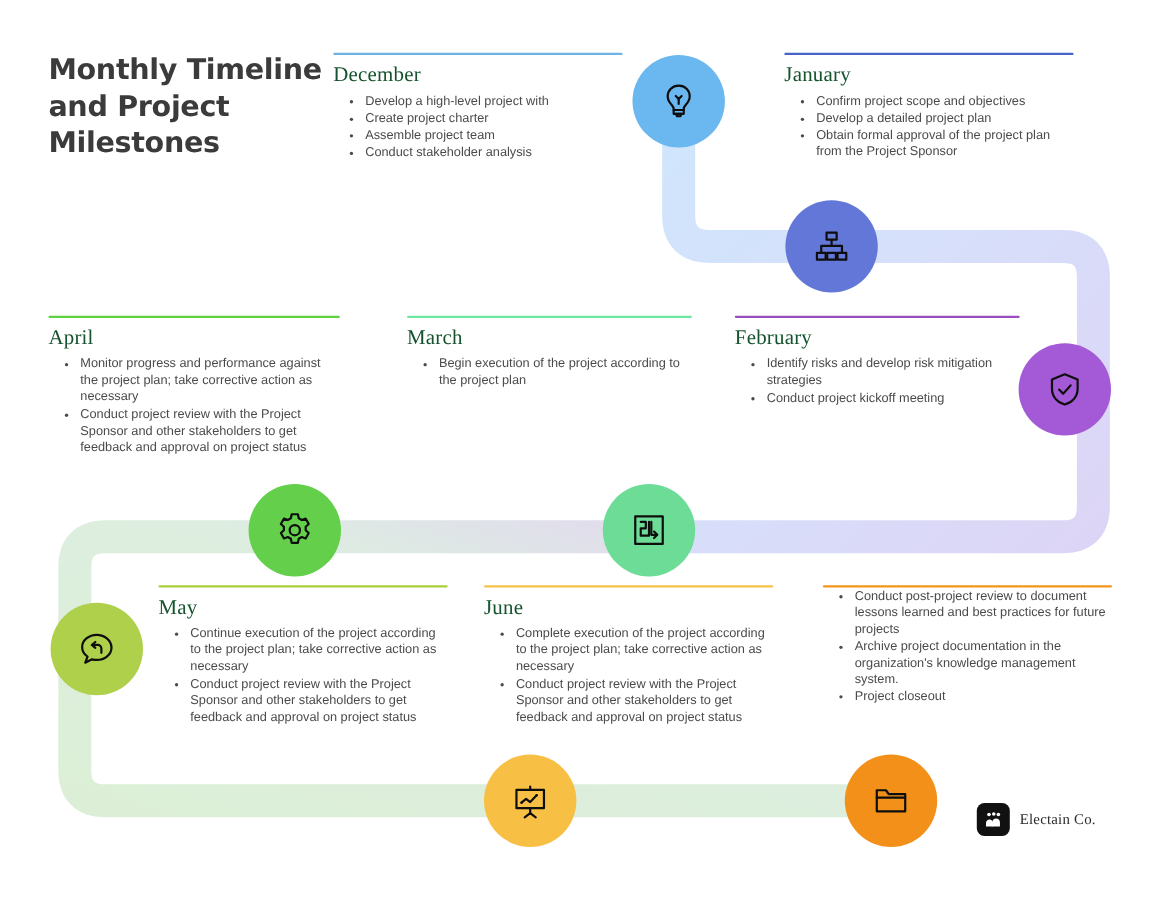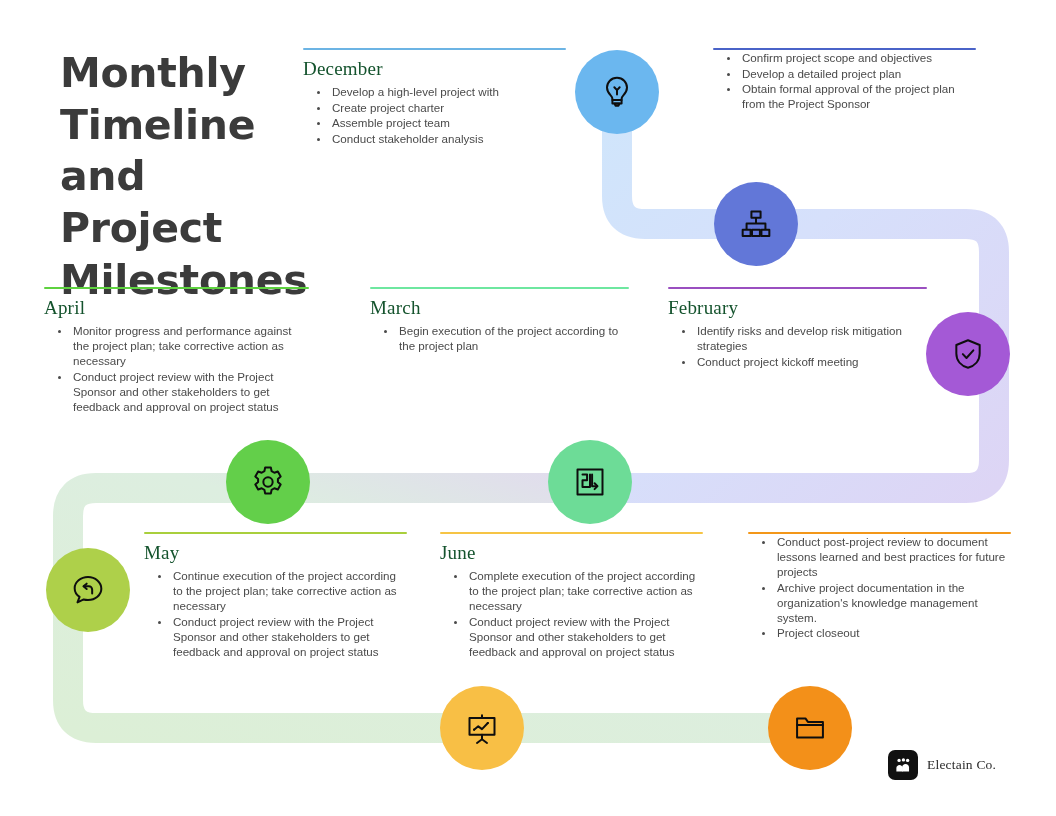--- a/index.html
+++ b/index.html
@@ -10,24 +10,24 @@
     overflow:hidden;
     position:relative;
   }
   #stage{position:absolute;left:0;top:0;width:1056px;height:816px;}
 
   
   #ribbon{position:absolute;left:0;top:0;width:1056px;height:816px;z-index:1;}
 
   
   .title{
-    position:absolute;left:60px;top:48px;width:250px;
+    position:absolute;left:44px;top:48px;width:250px;
     font-family:"DejaVu Sans", sans-serif;
     font-weight:bold;
-    font-size:41px;line-height:1.26;
+    font-size:26px;line-height:1.26;
     color:#3b3b3b;
     letter-spacing:-0.3px;
     z-index:5;
   }
 
   
   .month{position:absolute;z-index:5;}
   .rule{height:2px;width:100%;border-radius:2px;}
   .mname{
     font-family:"Liberation Serif", serif;
@@ -53,21 +53,21 @@
 
   
   .circle{
     position:absolute;border-radius:50%;
     display:flex;align-items:center;justify-content:center;
     z-index:7;
   }
   .circle svg{display:block;}
 
   
-  .brand{position:absolute;left:888px;top:730px;display:flex;align-items:center;gap:9px;z-index:8;margin-top:20px;}
+  .brand{position:absolute;left:888px;top:730px;display:flex;align-items:center;gap:9px;z-index:8;}
   .brand-mark{
     width:30px;height:30px;border-radius:7px;background:#111111;
     display:flex;align-items:center;justify-content:center;
   }
   .brand-name{
     font-family:"Liberation Serif", serif;
     font-size:13.5px;color:#2b2b2b;letter-spacing:.2px;
   }
 </style>
 </head>
@@ -111,20 +111,21 @@
     <ul>
       <li>Develop a high-level project with</li>
       <li>Create project charter</li>
       <li>Assemble project team</li>
       <li>Conduct stakeholder analysis</li>
     </ul>
   </div>
 
   <div class="month" style="left:713px;top:48px;width:263px;">
     <div class="rule" style="background:#4a63c8;"></div>
+    <div class="mname">January</div>
     <ul>
       <li>Confirm project scope and objectives</li>
       <li>Develop a detailed project plan</li>
       <li>Obtain formal approval of the project plan from the Project Sponsor</li>
     </ul>
   </div>
 
   <div class="month" style="left:370px;top:287px;width:259px;">
     <div class="rule" style="background:#6ee7a0;"></div>
     <div class="mname">March</div>

